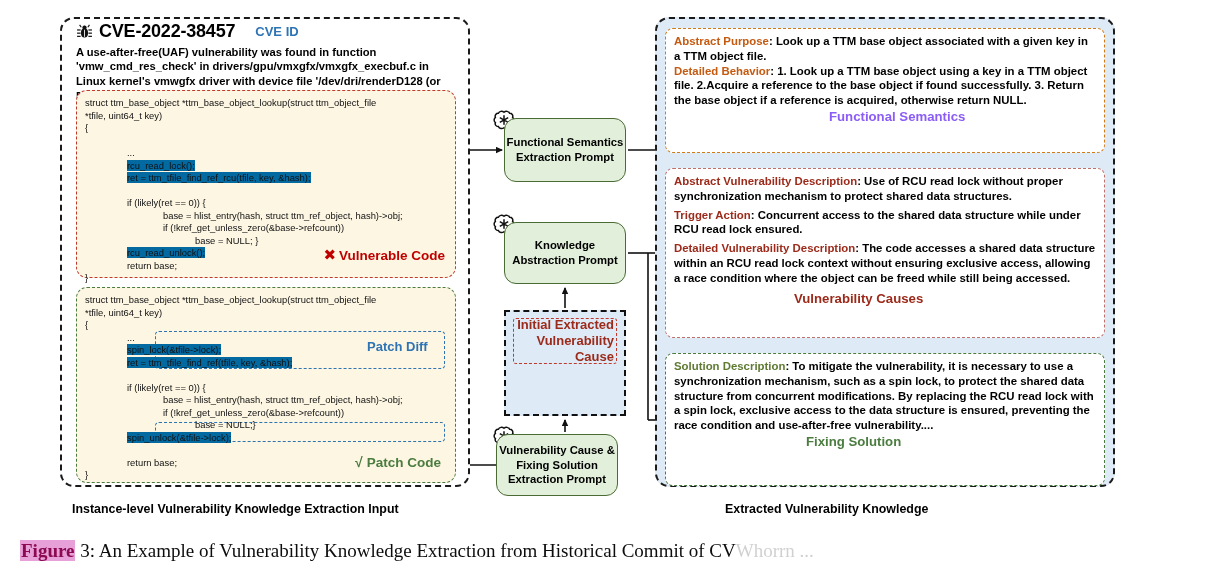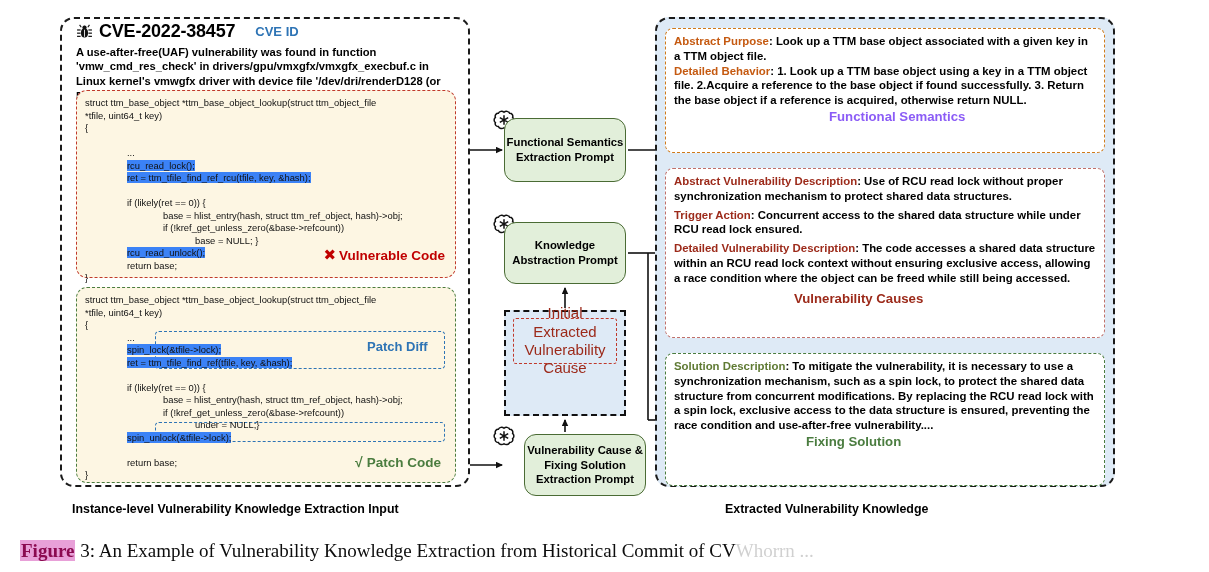--- a/index.html
+++ b/index.html
@@ -29,21 +29,21 @@
   .code-box{
     background:#fdf6e3;box-sizing:border-box;border-radius:11px;
     font-size:9.4px;color:#111;line-height:1.33;
   }
   #vuln-code-box{left:76px;top:90px;width:380px;height:188px;
     border:1.6px dashed #c0392b;padding:6px 8px 0 8px;}
   #patch-code-box{left:76px;top:287px;width:380px;height:196px;
     border:1.6px dashed #4a7c3f;padding:6px 8px 0 8px;}
 
   .code-line{white-space:pre;font-family:"Liberation Sans","DejaVu Sans",sans-serif;}
-  .hl{background:#3b82f6;}
+  .hl{background:#0369a1;}
   .ind1{padding-left:42px;}
   .ind2{padding-left:78px;}
   .ind3{padding-left:110px;}
 
   .code-tag{position:absolute;font-size:13.5px;font-weight:bold;}
   #vuln-tag{right:10px;bottom:12px;color:#c00000;}
   #patch-tag{right:14px;bottom:10px;color:#4a7c3f;}
   .xmark{color:#c00000;font-weight:bold;font-size:15px;margin-right:3px;}
   .vmark{color:#4a7c3f;font-weight:bold;font-size:14px;margin-right:4px;}
 
@@ -56,34 +56,34 @@
      font-weight:bold;color:#2e74b5;}
 
   
   .prompt-box{
     background:#e2efda;border:1.6px solid #4a6b34;border-radius:12px;
     box-sizing:border-box;display:flex;align-items:center;justify-content:center;
     text-align:center;font-size:11.3px;font-weight:bold;color:#000;line-height:1.32;
   }
   #prompt-functional{left:504px;top:118px;width:122px;height:64px;}
   #prompt-knowledge{left:504px;top:222px;width:122px;height:62px;}
-  #prompt-cause{left:524px;top:434px;width:122px;height:62px;}
+  #prompt-cause{left:496px;top:434px;width:122px;height:62px;}
 
   .oai-logo{position:absolute;width:24px;height:24px;background:#fff;}
   #oai-1{left:492px;top:108px;}
   #oai-2{left:492px;top:212px;}
   #oai-3{left:492px;top:424px;}
 
   #initial-group{
     left:504px;top:310px;width:122px;height:106px;
     border:2.4px dashed #111;background:#deeaf6;box-sizing:border-box;
     padding:6px 7px;
   }
   .initial-item{
-    box-sizing:border-box;text-align:center;font-size:15px;font-weight:normal;
+    box-sizing:border-box;text-align:right;font-size:13px;font-weight:bold;
     line-height:1.22;padding:3px 2px;border-radius:3px;
   }
   #initial-cause{border:1.5px dashed #c0392b;color:#9c2a1a;height:46px;
      display:flex;align-items:center;justify-content:center;}
   #initial-fix{border:1.5px dashed #4a7c3f;color:#6b6010;height:38px;margin-top:5px;
      display:flex;align-items:center;justify-content:center;}
 
   
   #right-panel{
     left:655px;top:17px;width:460px;height:470px;
@@ -215,21 +215,21 @@
       <div class="code-line">struct ttm_base_object *ttm_base_object_lookup(struct ttm_object_file</div>
       <div class="code-line">*tfile, uint64_t key)</div>
       <div class="code-line">{</div>
       <div class="code-line ind1">...</div>
       <div class="code-line ind1"><span class="hl">spin_lock(&amp;tfile-&gt;lock);</span></div>
       <div class="code-line ind1"><span class="hl">ret = ttm_tfile_find_ref(tfile, key, &amp;hash);</span></div>
       <div class="code-line">&nbsp;</div>
       <div class="code-line ind1">if (likely(ret == 0)) {</div>
       <div class="code-line ind2">base = hlist_entry(hash, struct ttm_ref_object, hash)-&gt;obj;</div>
       <div class="code-line ind2">if (!kref_get_unless_zero(&amp;base-&gt;refcount))</div>
-      <div class="code-line ind3">under = NULL;}</div>
+      <div class="code-line ind3">base = NULL;}</div>
       <div class="code-line ind1"><span class="hl">spin_unlock(&amp;tfile-&gt;lock);</span></div>
       <div class="code-line">&nbsp;</div>
       <div class="code-line ind1">return base;</div>
       <div class="code-line">}</div>
     </div>
   <div class="code-tag" id="patch-tag">
     <span class="vmark">√</span><span>Patch Code</span>
   </div>
 </div>
 

